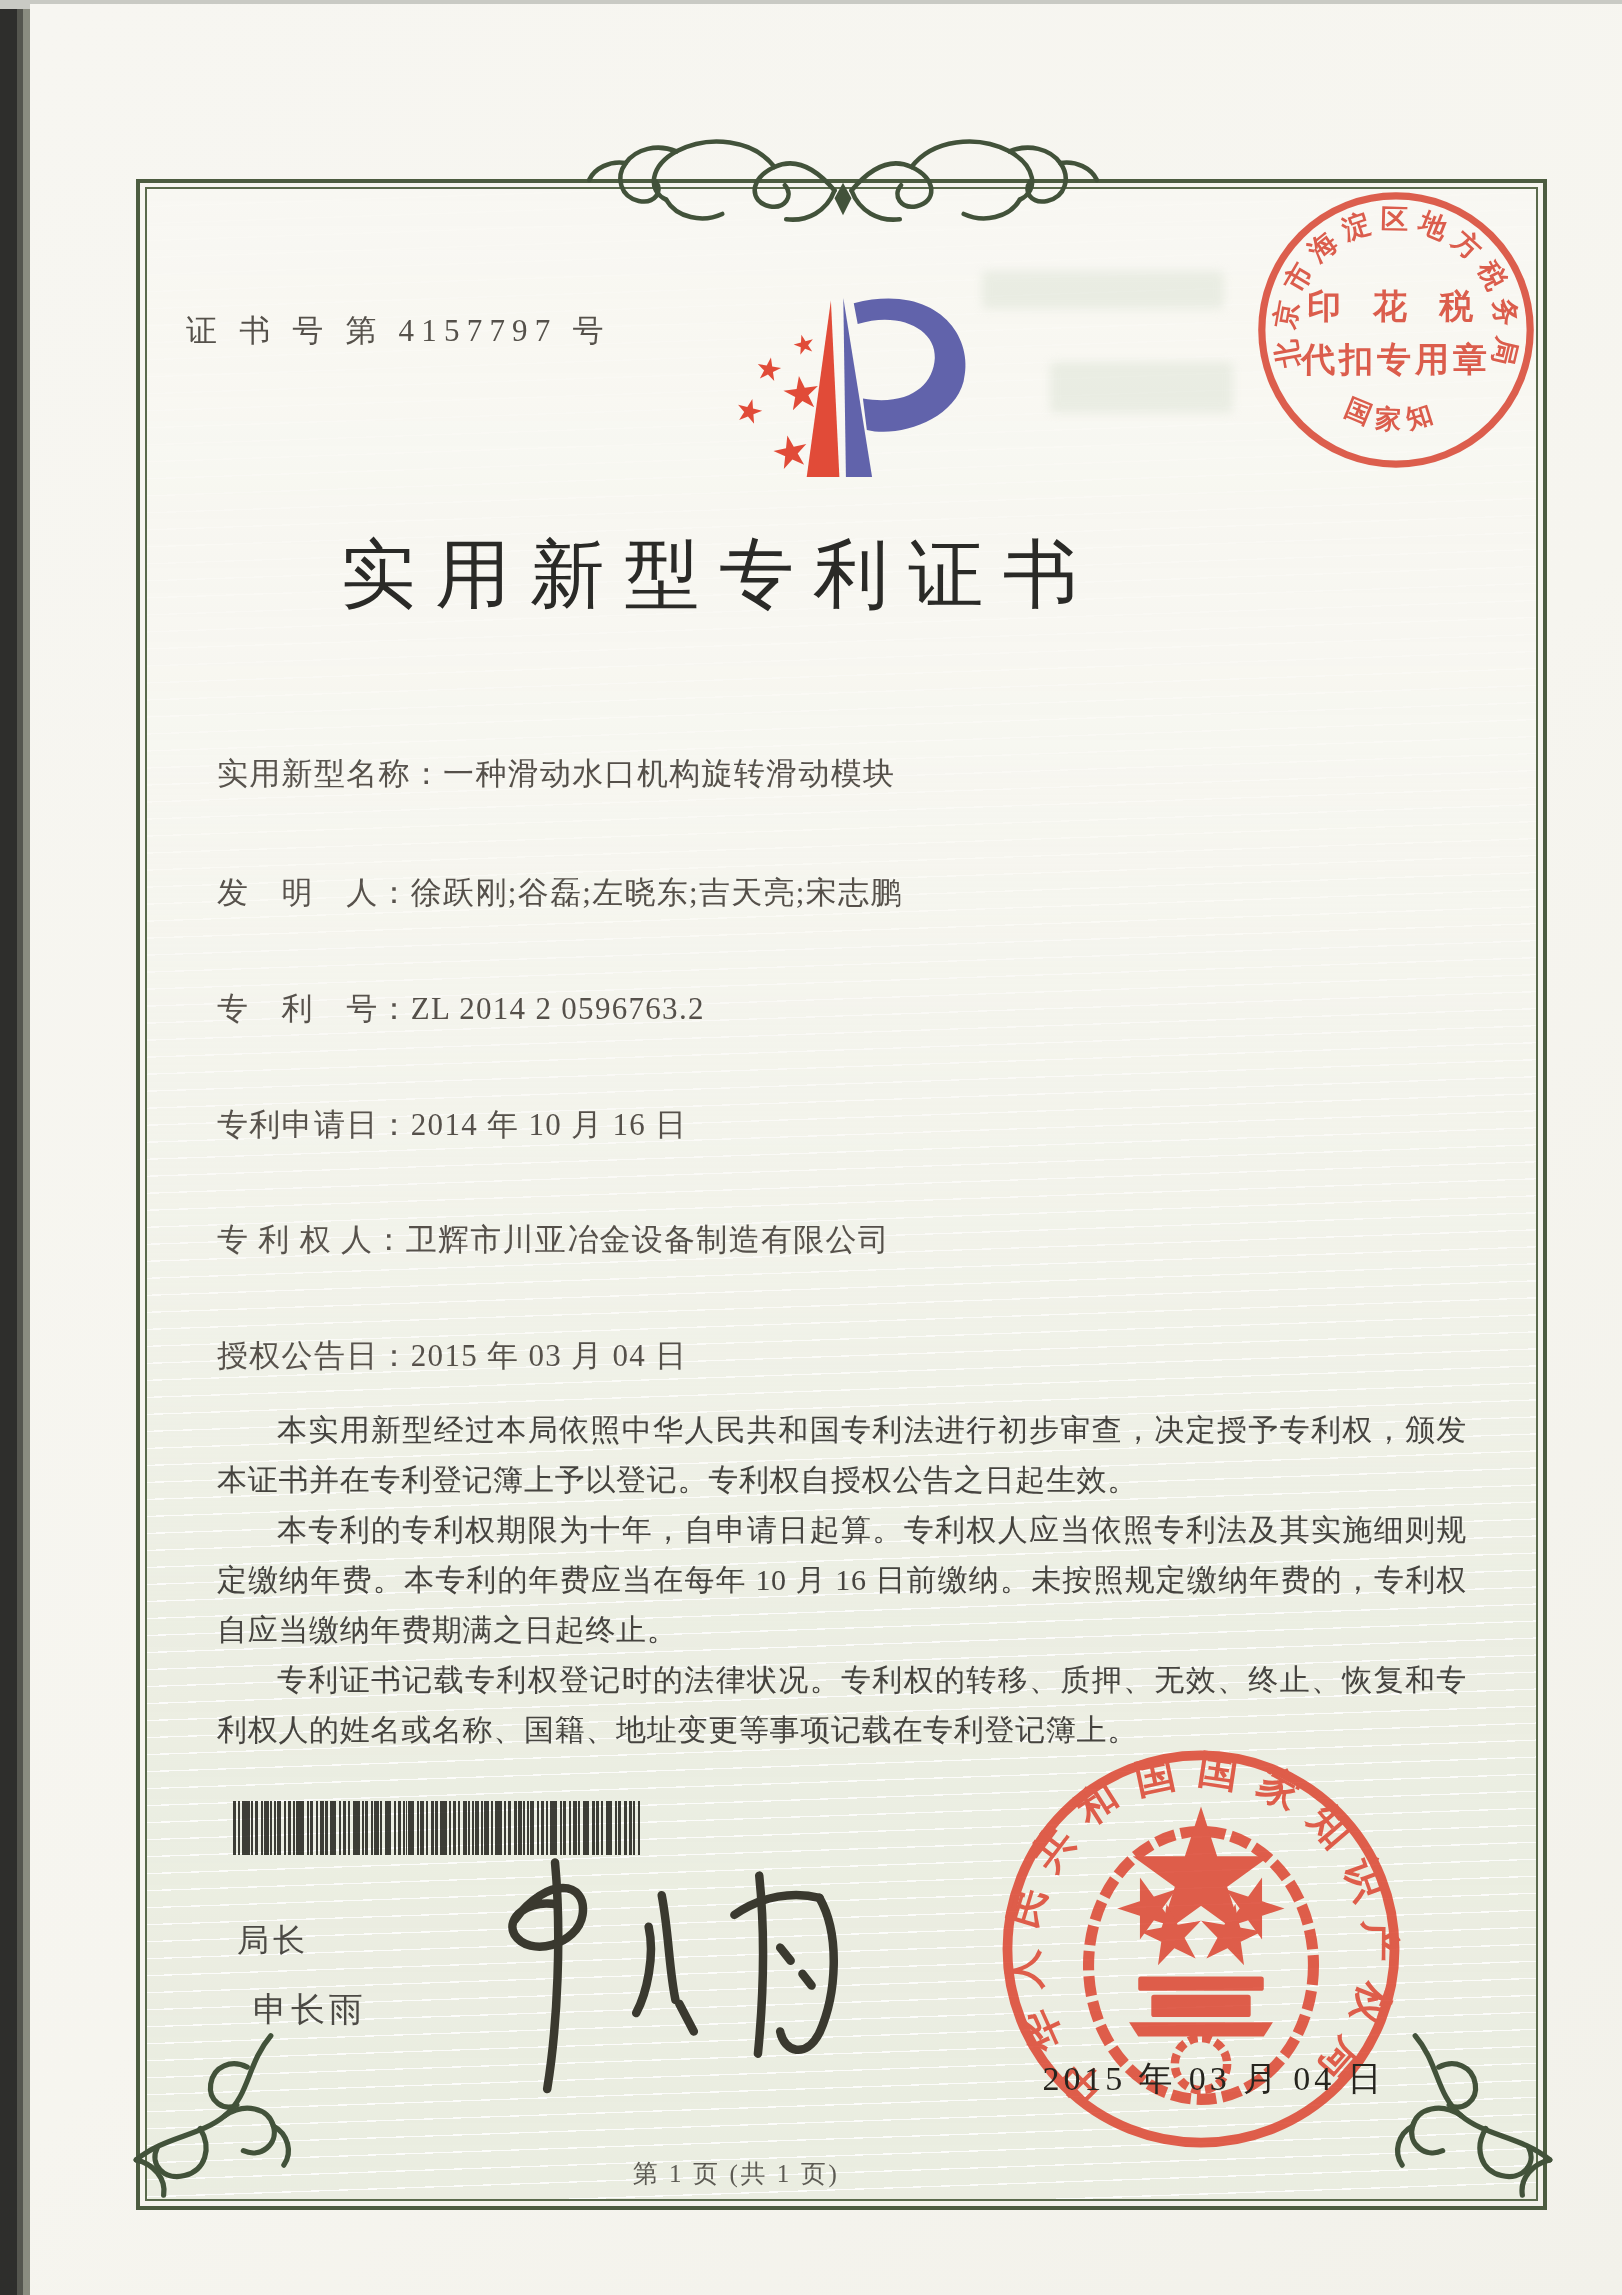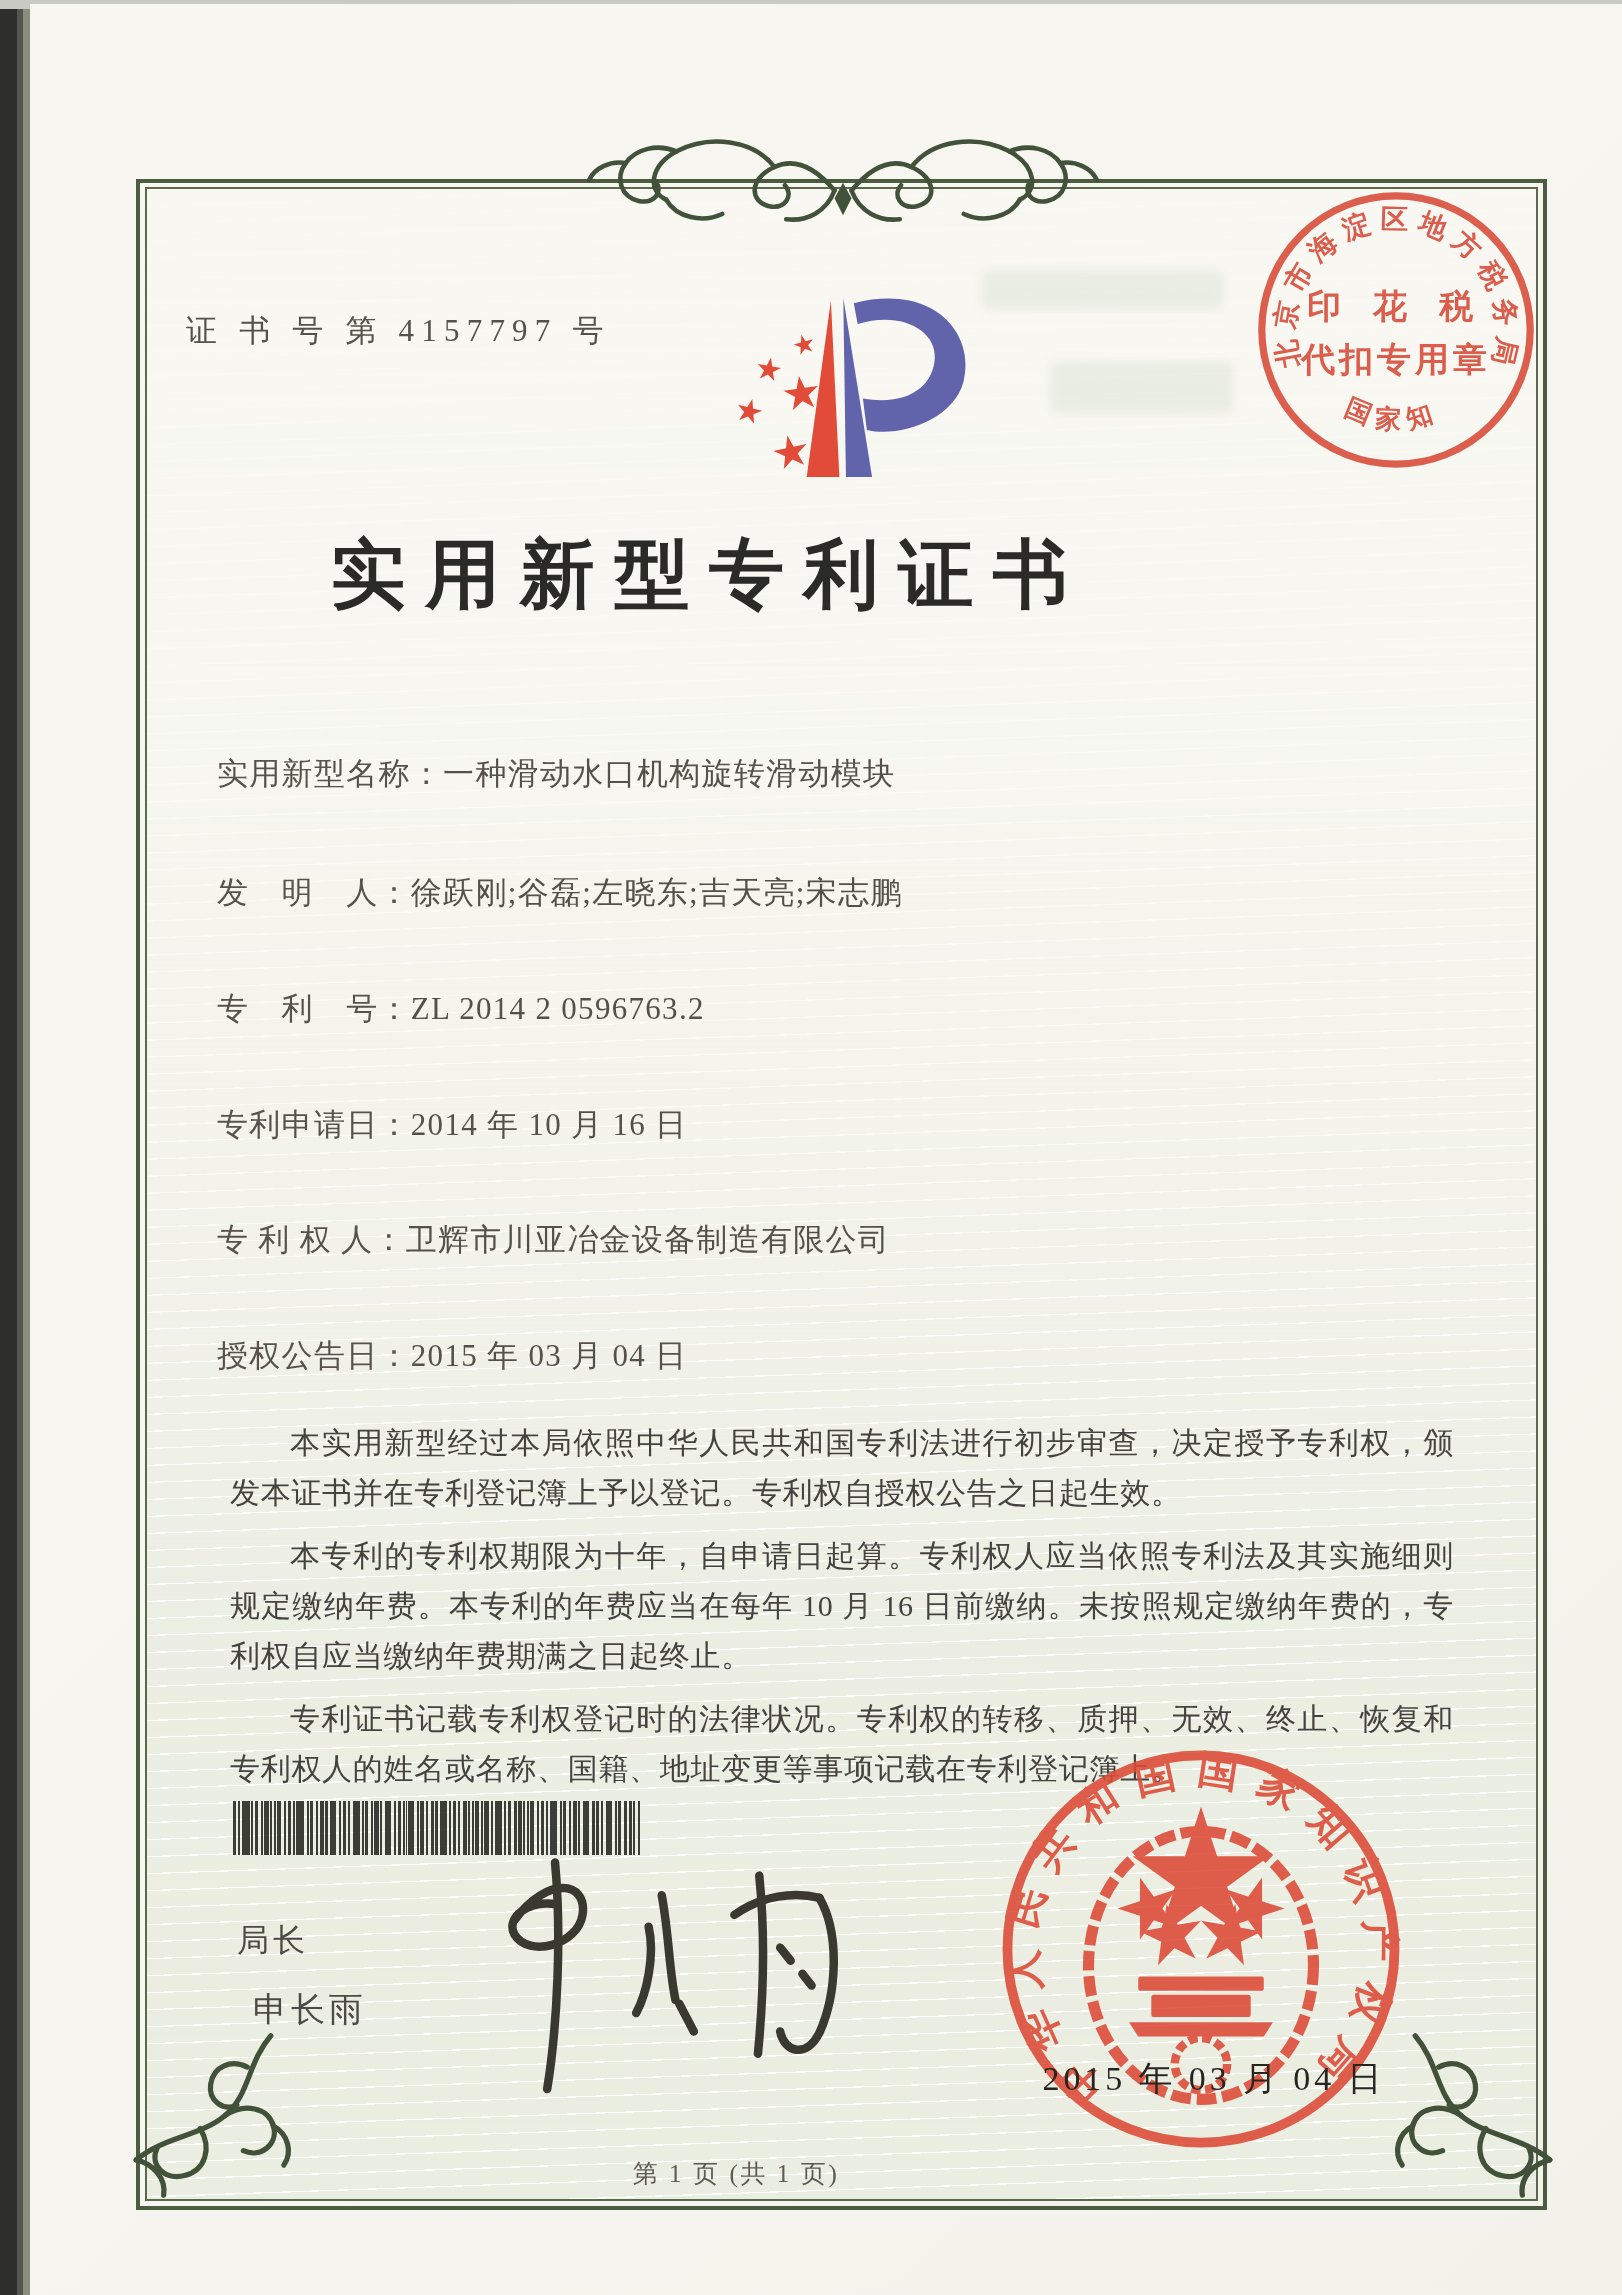--- a/index.html
+++ b/index.html
@@ -19,29 +19,29 @@
         background-image:
           linear-gradient(180deg,rgba(249,248,243,.97) 0%,rgba(249,248,243,.88) 28%,
             rgba(249,248,243,.55) 52%,rgba(249,248,243,.18) 72%,rgba(249,248,243,.08) 100%),
           repeating-linear-gradient(178deg,rgba(255,255,255,.9) 0 1.3px,rgba(233,236,223,0) 1.3px 17px);}
   
   .bleed1,.bleed2{position:absolute;background:#cdd8c6;opacity:.33;filter:blur(4.6px);border-radius:5.2px;}
   .bleed1{left:952px;top:267px;width:242px;height:38px;}
   .bleed2{left:1020px;top:358px;width:183px;height:51px;}
   
   .cert-no{position:absolute;left:156px;top:306px;font-size:31px;letter-spacing:7.2px;color:#55514b;}
-  .title{position:absolute;left:110px;top:521px;width:1138px;text-align:center;
-         font-size:75px;font-weight:bold;letter-spacing:19.6px;color:#2a2a27;}
+  .title{position:absolute;left:120px;top:521px;width:1138px;text-align:center;
+         font-size:75px;font-weight:normal;letter-spacing:19.6px;color:#2a2a27;}
   .field{position:absolute;left:187px;width:1275px;font-size:31px;color:#57524c;
          white-space:nowrap;letter-spacing:1.3px;font-family:Liberation Serif, serif;}
   .field .val{color:#55504a;}
   .f0{top:749px}.f1{top:868px}.f2{top:984px}.f3{top:1100px}.f4{top:1215px}.f5{top:1331px}
   .paras{position:absolute;left:187px;top:1401px;width:1250px;font-size:30px;line-height:50px;
          color:#45433f;text-align:justify;letter-spacing:0.7px;}
-  .paras p{margin:13px;text-indent:2em;}
+  .paras p{margin:0;text-indent:2em;}
   .barcode{position:absolute;left:203px;top:1797px;width:407px;height:54px;opacity:.88;
          background-image:
            repeating-linear-gradient(90deg,#25251f 0 2px,rgba(0,0,0,0) 2px 4.6px),
            repeating-linear-gradient(90deg,#25251f 0 3.3px,rgba(0,0,0,0) 3.3px 11px),
            repeating-linear-gradient(90deg,#25251f 0 1.3px,rgba(0,0,0,0) 1.3px 15.7px);}
   .sig-title{position:absolute;left:207px;top:1915px;font-size:32px;letter-spacing:3.9px;color:#4c4a45;}
   .sig-name{position:absolute;left:207px;top:1983px;font-size:34px;letter-spacing:3.9px;color:#4c4a45;margin-left:16px;}
   .signature-svg{position:absolute;left:419px;top:1831px;}
   .footer{position:absolute;left:106px;top:2153px;width:1200px;text-align:center;
           font-size:25px;letter-spacing:2.6px;color:#5c5a53;}

